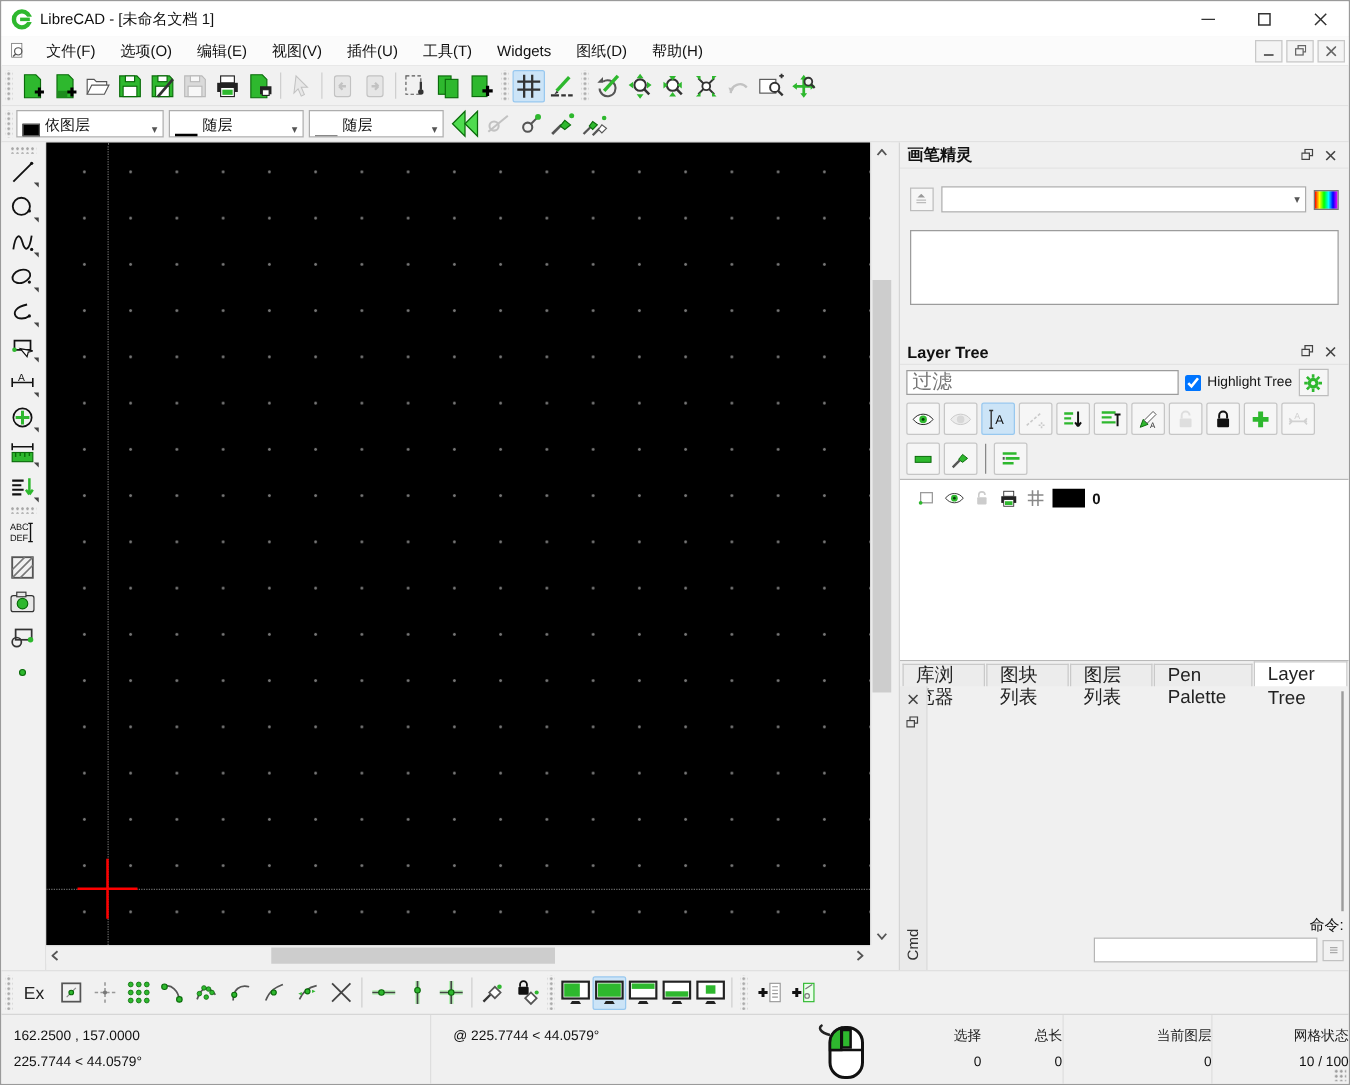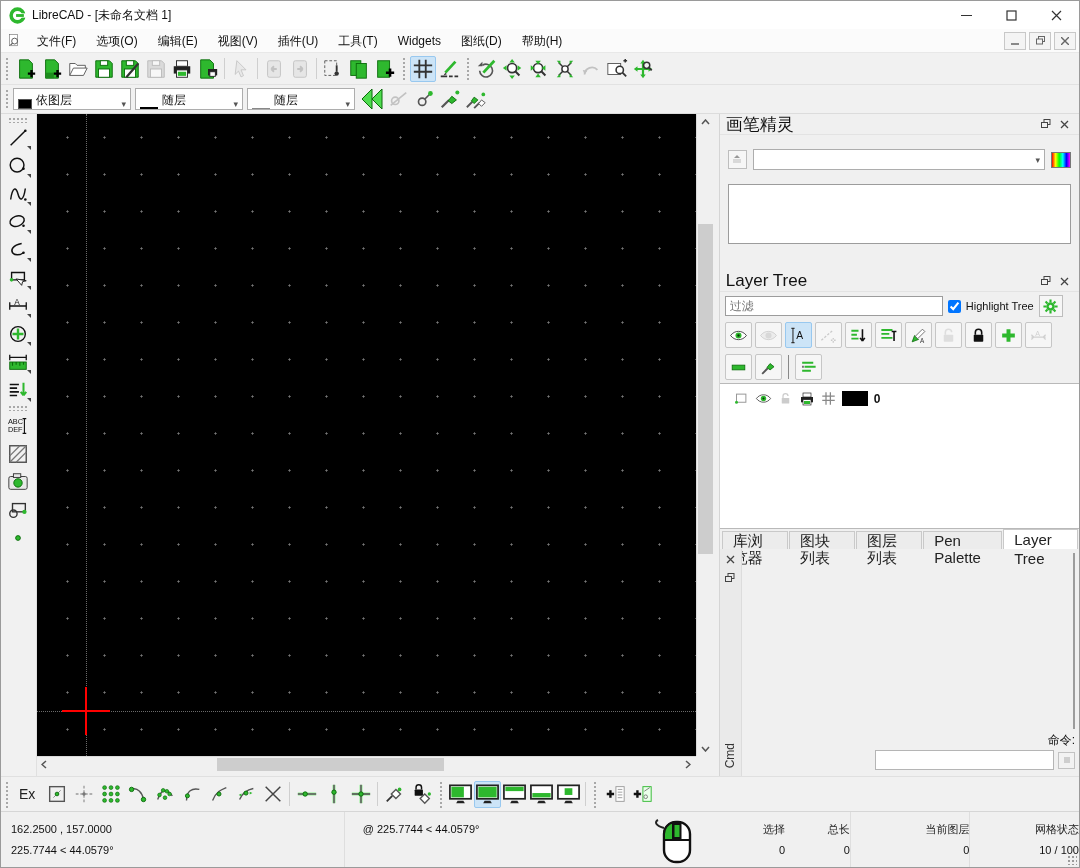--- a/index.html
+++ b/index.html
@@ -61,34 +61,34 @@
   .vscroll .up { top:0; } .vscroll .down { bottom:0; }
   .vthumb { position:absolute; left:1px; top:110px; width:15px; height:330px; background:#cdcdcd; }
   .hscroll { position:relative; width:659px; height:15px; background:#f0f0f0; border-top:1px solid #dadada; }
   .hscroll .arrow { position:absolute; top:0; width:15px; height:15px; display:flex; align-items:center; justify-content:center; color:#555; }
   .hscroll .left { left:0; } .hscroll .right { right:0; }
   .hthumb { position:absolute; top:1px; left:180px; width:227px; height:13px; background:#cdcdcd; }
 
   
   .dock { width:362px; margin-left:6px; display:flex; flex-direction:column; background:#f0f0f0; border-left:1px solid #d5d5d5; }
   .panel-title { height:21px; display:flex; align-items:center; padding:0 6px; background:#f0f0f0; border-bottom:1px solid #e3e3e3; }
-  .panel-title .t { flex:1; font-size:17px; }
+  .panel-title .t { flex:1; font-size:13px;font-weight:bold; }
   .ptbtn { width:18px; height:16px; display:flex; align-items:center; justify-content:center; color:#333; }
 
   .pen-panel { height:157px; }
   .pen-row { display:flex; align-items:center; margin:14px 8px 0 8px; gap:6px; }
   .mini-btn { width:19px; height:19px; border:1px solid #bdbdbd; background:#f6f6f6; display:flex; align-items:center; justify-content:center; color:#999; font-size:9px; }
   .pen-combo { flex:1; height:21px; background:#fff; border:1px solid #adadad; display:flex; align-items:center; padding:0 4px; }
   .pen-combo .caret { margin-left:auto; color:#555; font-size:9px; }
   .color-btn { width:20px; height:16px; border:1px solid #777; background:linear-gradient(90deg,#f00,#ff0,#0f0,#0ff,#00f,#f0f); }
   .pen-list { margin:14px 8px 0 8px; height:60px; background:#fff; border:1px solid #9c9c9c; }
 
   .layer-panel { height:278px; display:flex; flex-direction:column; }
   .filter-row { display:flex; align-items:center; gap:5px; padding:3px 5px 2px 5px; }
-  .filter-input { width:218px; height:20px; border:1px solid #9c9c9c; background:#fff; padding:0 4px; font-size:12px; font-family:inherit; }
+  .filter-input { width:218px; height:20px; border:1px solid #9c9c9c; background:#fff; padding:0 4px; font-size:16px; font-family:inherit; }
   .hm-label { font-size:11px; white-space:nowrap; }
   .gear-btn { width:24px; height:22px; border:1px solid #bdbdbd; background:#f6f6f6; display:flex; align-items:center; justify-content:center; }
   .lt-row { display:flex; align-items:center; gap:3px; padding:3px 5px; }
   .ltbtn { width:27px; height:26px; border:1px solid #c6c6c6; background:#f6f6f6; display:flex; align-items:center; justify-content:center; border-radius:2px; }
   .ltbtn.selected { background:#cce4f7; border-color:#98c8ef; }
   .ltbtn.disabled svg { filter:grayscale(1) opacity(.4); }
   .lt-sep { width:1px; height:24px; background:#888; margin:0 3px; }
   .layer-list { flex:1; background:#fff; border-top:1px solid #b9b9b9; border-bottom:1px solid #b9b9b9; padding-top:4px; }
   .layer-row { display:flex; align-items:center; gap:6px; padding:2px 4px 2px 14px; }
   .layer-row .swatch { width:26px; height:15px; background:#000; }

